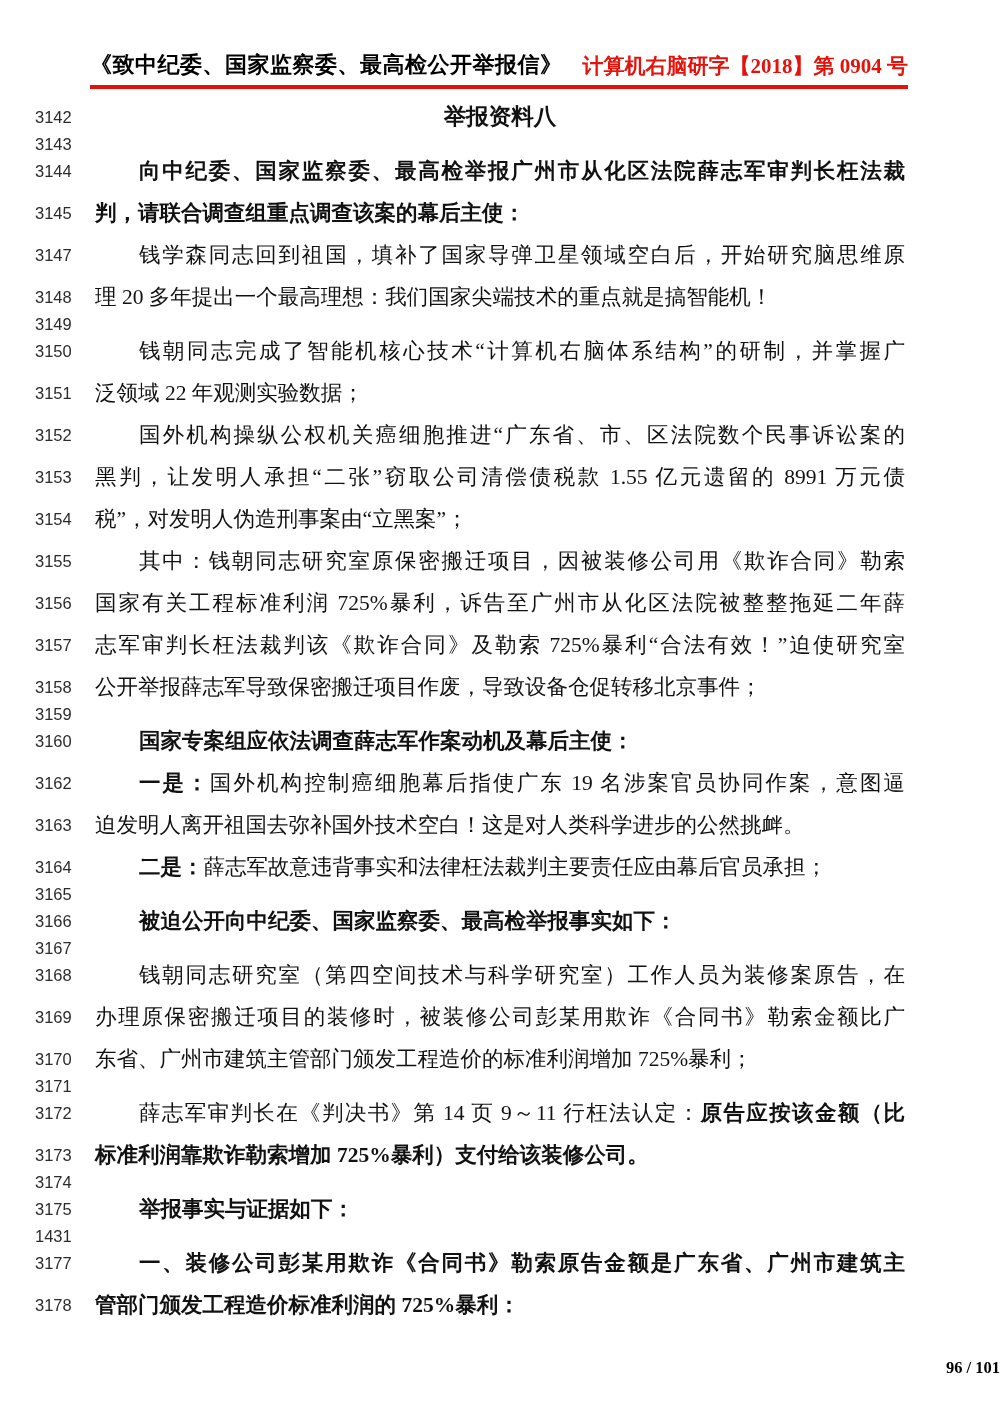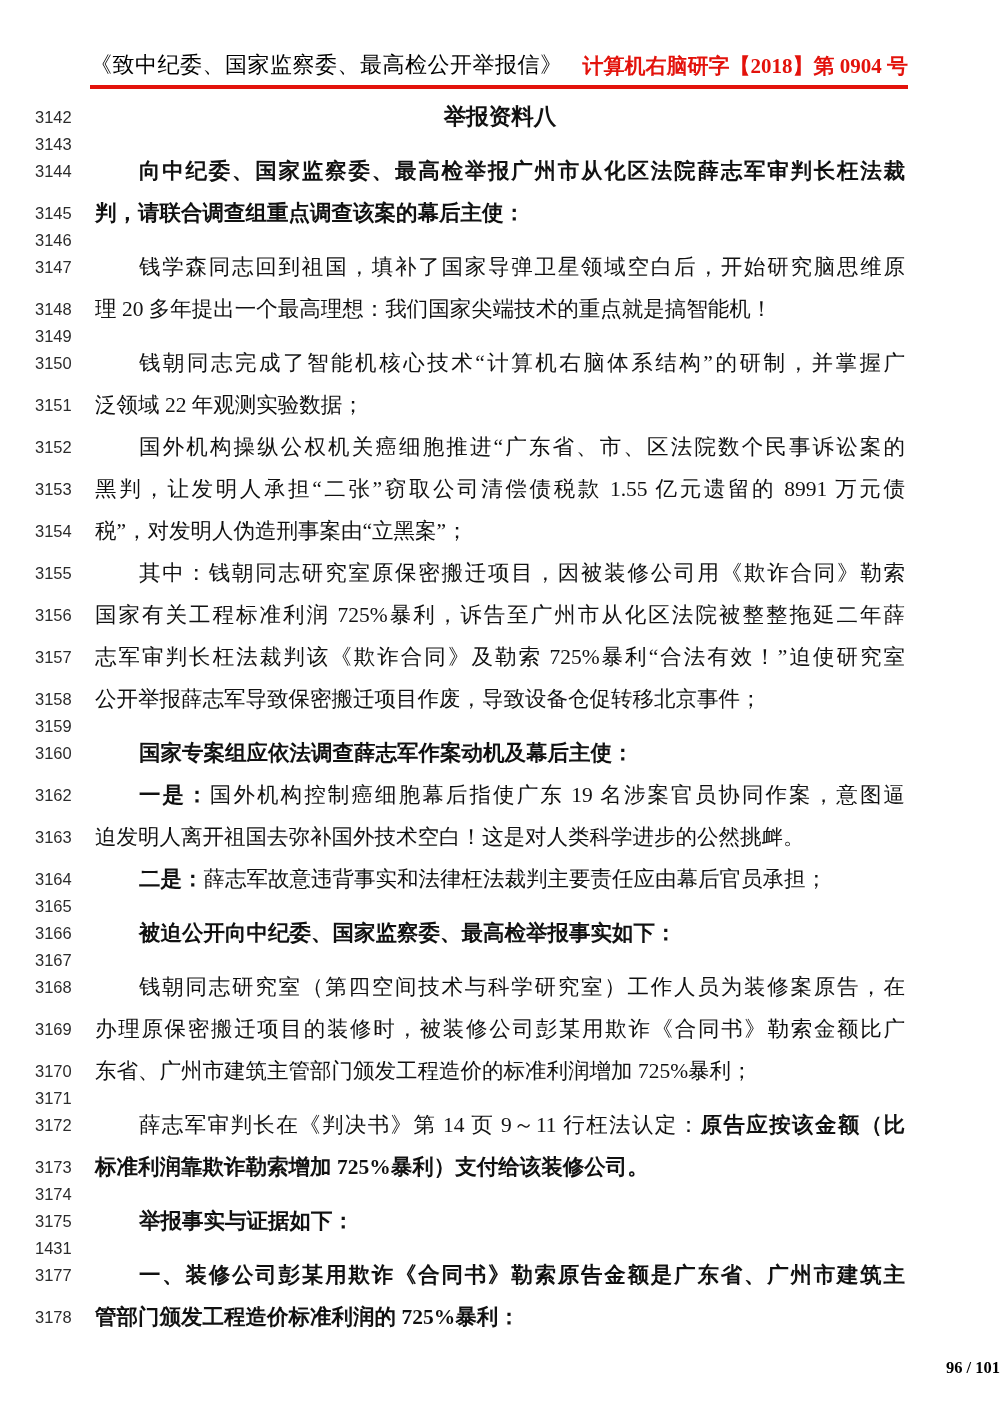--- a/index.html
+++ b/index.html
@@ -20,21 +20,21 @@
     top: 50px;
     width: 818px;
     display: flex;
     justify-content: space-between;
     align-items: flex-end;
     border-bottom: 4px solid var(--accent);
     padding-bottom: 5px;
   }
   .header-title {
     font-family: "Liberation Sans", "DejaVu Sans", sans-serif;
-    font-weight: normal;
+    font-weight: bold;
     font-size: 22px;
     letter-spacing: 0.5px;
     color: #000;
     white-space: nowrap;
   }
   .doc-number {
     font-family: Liberation Serif, serif;
     font-weight: bold;
     font-size: 21px;
     color: var(--accent);
@@ -104,24 +104,20 @@
         <span class="line"></span>
       </div>
       <div class="row text">
         <span class="num">3144</span>
         <span class="line fill indent"><span class="seg-b">向中纪委、国家监察委、最高检举报广州市从化区法院薛志军审判长枉法裁</span></span>
       </div>
       <div class="row text">
         <span class="num">3145</span>
         <span class="line"><span class="seg-b">判，请联合调查组重点调查该案的幕后主使：</span></span>
       </div>
-      <div class="row empty">
-        <span class="num">3146</span>
-        <span class="line"></span>
-      </div>
       <div class="row text">
         <span class="num">3147</span>
         <span class="line fill indent"><span class="seg-n">钱学森同志回到祖国，填补了国家导弹卫星领域空白后，开始研究脑思维原</span></span>
       </div>
       <div class="row text">
         <span class="num">3148</span>
         <span class="line"><span class="seg-n">理 20 多年提出一个最高理想：我们国家尖端技术的重点就是搞智能机！</span></span>
       </div>
       <div class="row empty">
         <span class="num">3149</span>

